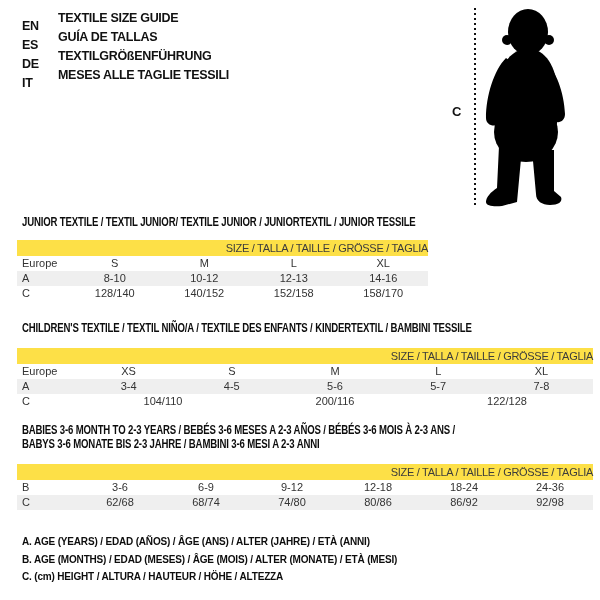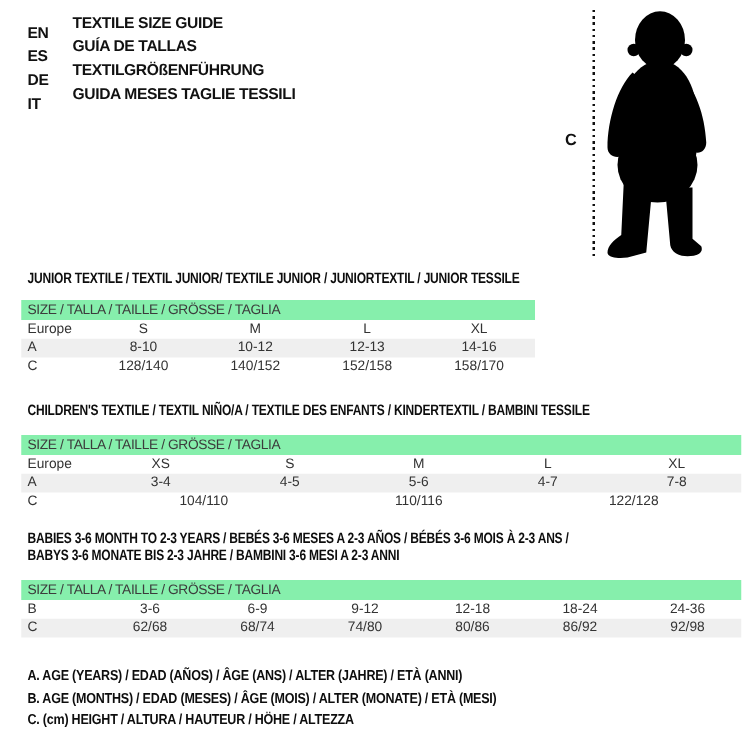--- a/index.html
+++ b/index.html
@@ -22,22 +22,22 @@
   .figure-label { left:452px; top:104px; font-weight:bold; font-size:13px; }
   .baby-svg { left:484px; top:8px; }
 
   
   .section-title { left:22px; font-weight:bold; font-size:12px; line-height:13.5px;
     letter-spacing:-0.2px; color:#0d0d0d; white-space:nowrap;
     transform:scaleX(0.80); transform-origin:0 0; }
 
   
   .size-table { left:17px; font-size:11px; color:#333; }
-  .thead { background:#86efac; height:16px; line-height:16px; padding-left:5px;
-    color:#3c3c3c; letter-spacing:-0.3px; }
+  .thead { background:#fde047; height:16px; line-height:16px; padding-left:5px;
+    color:#3c3c3c; letter-spacing:-0.3px;text-align:right; }
   .trow { display:flex; height:15px; line-height:15px; }
   .trow.shaded { background:#efefef; }
   .tlabel { padding-left:5px; }
   .tcell { flex:1; text-align:center; }
   #table1 { top:240px; width:411px; }
   #table1 .tlabel { width:48px; }
   #table2 { top:348px; width:576px; }
   #table2 .tlabel { width:55px; }
   #table3 { top:464px; width:576px; }
   #table3 .tlabel { width:55px; }
@@ -62,21 +62,21 @@
   <div class="lang-row">
     <span class="lang-code">ES</span>
     <span class="lang-title">GUÍA DE TALLAS</span>
   </div>
   <div class="lang-row">
     <span class="lang-code">DE</span>
     <span class="lang-title">TEXTILGRÖßENFÜHRUNG</span>
   </div>
   <div class="lang-row">
     <span class="lang-code">IT</span>
-    <span class="lang-title">GUIDA MESES TAGLIE TESSILI</span>
+    <span class="lang-title">MESES ALLE TAGLIE TESSILI</span>
   </div>
 </div>
 
 <div class="abs height-line"></div>
 <div class="abs figure-label">C</div>
 <svg class="abs baby-svg" width="84" height="200" viewBox="0 0 84 200" aria-hidden="true">
   <g fill="#000000">
     <ellipse cx="44" cy="24" rx="20" ry="23"></ellipse>
     <circle cx="23" cy="32" r="5"></circle>
     <circle cx="65" cy="32" r="5"></circle>
@@ -124,27 +124,27 @@
     <span class="tcell">S</span>
     <span class="tcell">M</span>
     <span class="tcell">L</span>
     <span class="tcell">XL</span>
   </div>
   <div class="trow shaded">
     <span class="tlabel">A</span>
     <span class="tcell">3-4</span>
     <span class="tcell">4-5</span>
     <span class="tcell">5-6</span>
-    <span class="tcell">4-7</span>
+    <span class="tcell">5-7</span>
     <span class="tcell">7-8</span>
   </div>
   <div class="trow">
     <span class="tlabel">C</span>
     <span class="tcell">104/110</span>
-    <span class="tcell">110/116</span>
+    <span class="tcell">200/116</span>
     <span class="tcell">122/128</span>
   </div>
 </div>
 
 <div class="abs section-title" id="title3">
   <div>BABIES 3-6 MONTH TO 2-3 YEARS / BEBÉS 3-6 MESES A 2-3 AÑOS / BÉBÉS 3-6 MOIS À 2-3 ANS /</div>
   <div>BABYS 3-6 MONATE BIS 2-3 JAHRE / BAMBINI 3-6 MESI A 2-3 ANNI</div>
 </div>
 <div class="abs size-table" id="table3">
   <div class="thead">SIZE / TALLA / TAILLE / GRÖSSE / TAGLIA</div>

